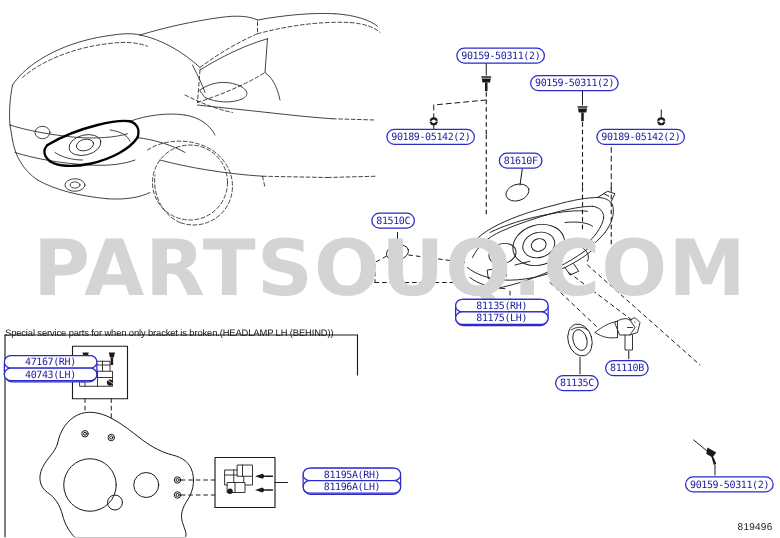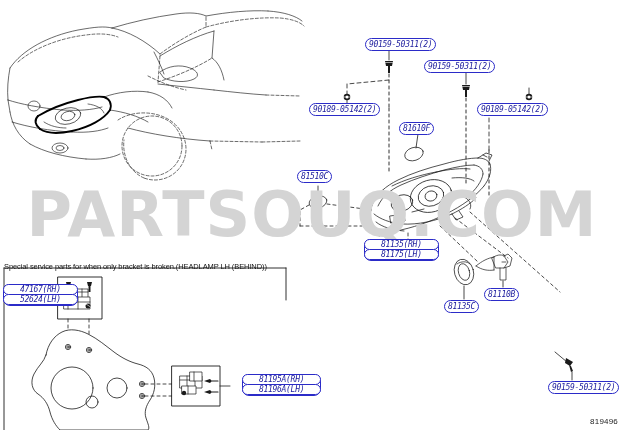--- a/index.html
+++ b/index.html
@@ -48,21 +48,20 @@
     border-radius: 8px;
     background: #ffffff;
     color: #1a1a9c;
     font-family: "DejaVu Sans Mono", monospace;
     font-size: 8px;
     line-height: 9px;
     letter-spacing: -0.3px;
     padding: 1px 3px 1px 3px;
     white-space: nowrap;
     text-align: center;
-    font-style: italic;
   }
   .callout.stack {
     padding: 0;
     border-radius: 7px;
   }
   .callout.stack span {
     display: block;
     border: 1px solid #2b2bc8;
     border-radius: 7px;
     padding: 0px 16px;
@@ -412,21 +411,21 @@
   </div>
 
   <div class="callout" style="left:444px; top:300px;">81135C</div>
 
   <div class="callout" style="left:484px; top:288px;">81110B</div>
 
   <div class="callout" style="left:548px; top:381px;">90159-50311(2)</div>
 
   <div class="callout stack" style="left:3px; top:284px;">
     <span>47167(RH)</span>
-    <span>52624(LH)</span>
+    <span>40743(LH)</span>
   </div>
 
   <div class="callout stack" style="left:230px; top:374px;margin-left:12px;">
     <span>81195A(RH)</span>
     <span>81196A(LH)</span>
   </div>
 
   <div class="note note-en">Special service parts for when only bracket is broken.(HEADLAMP LH (BEHIND))</div>
 
   <div class="figno">819496</div>

